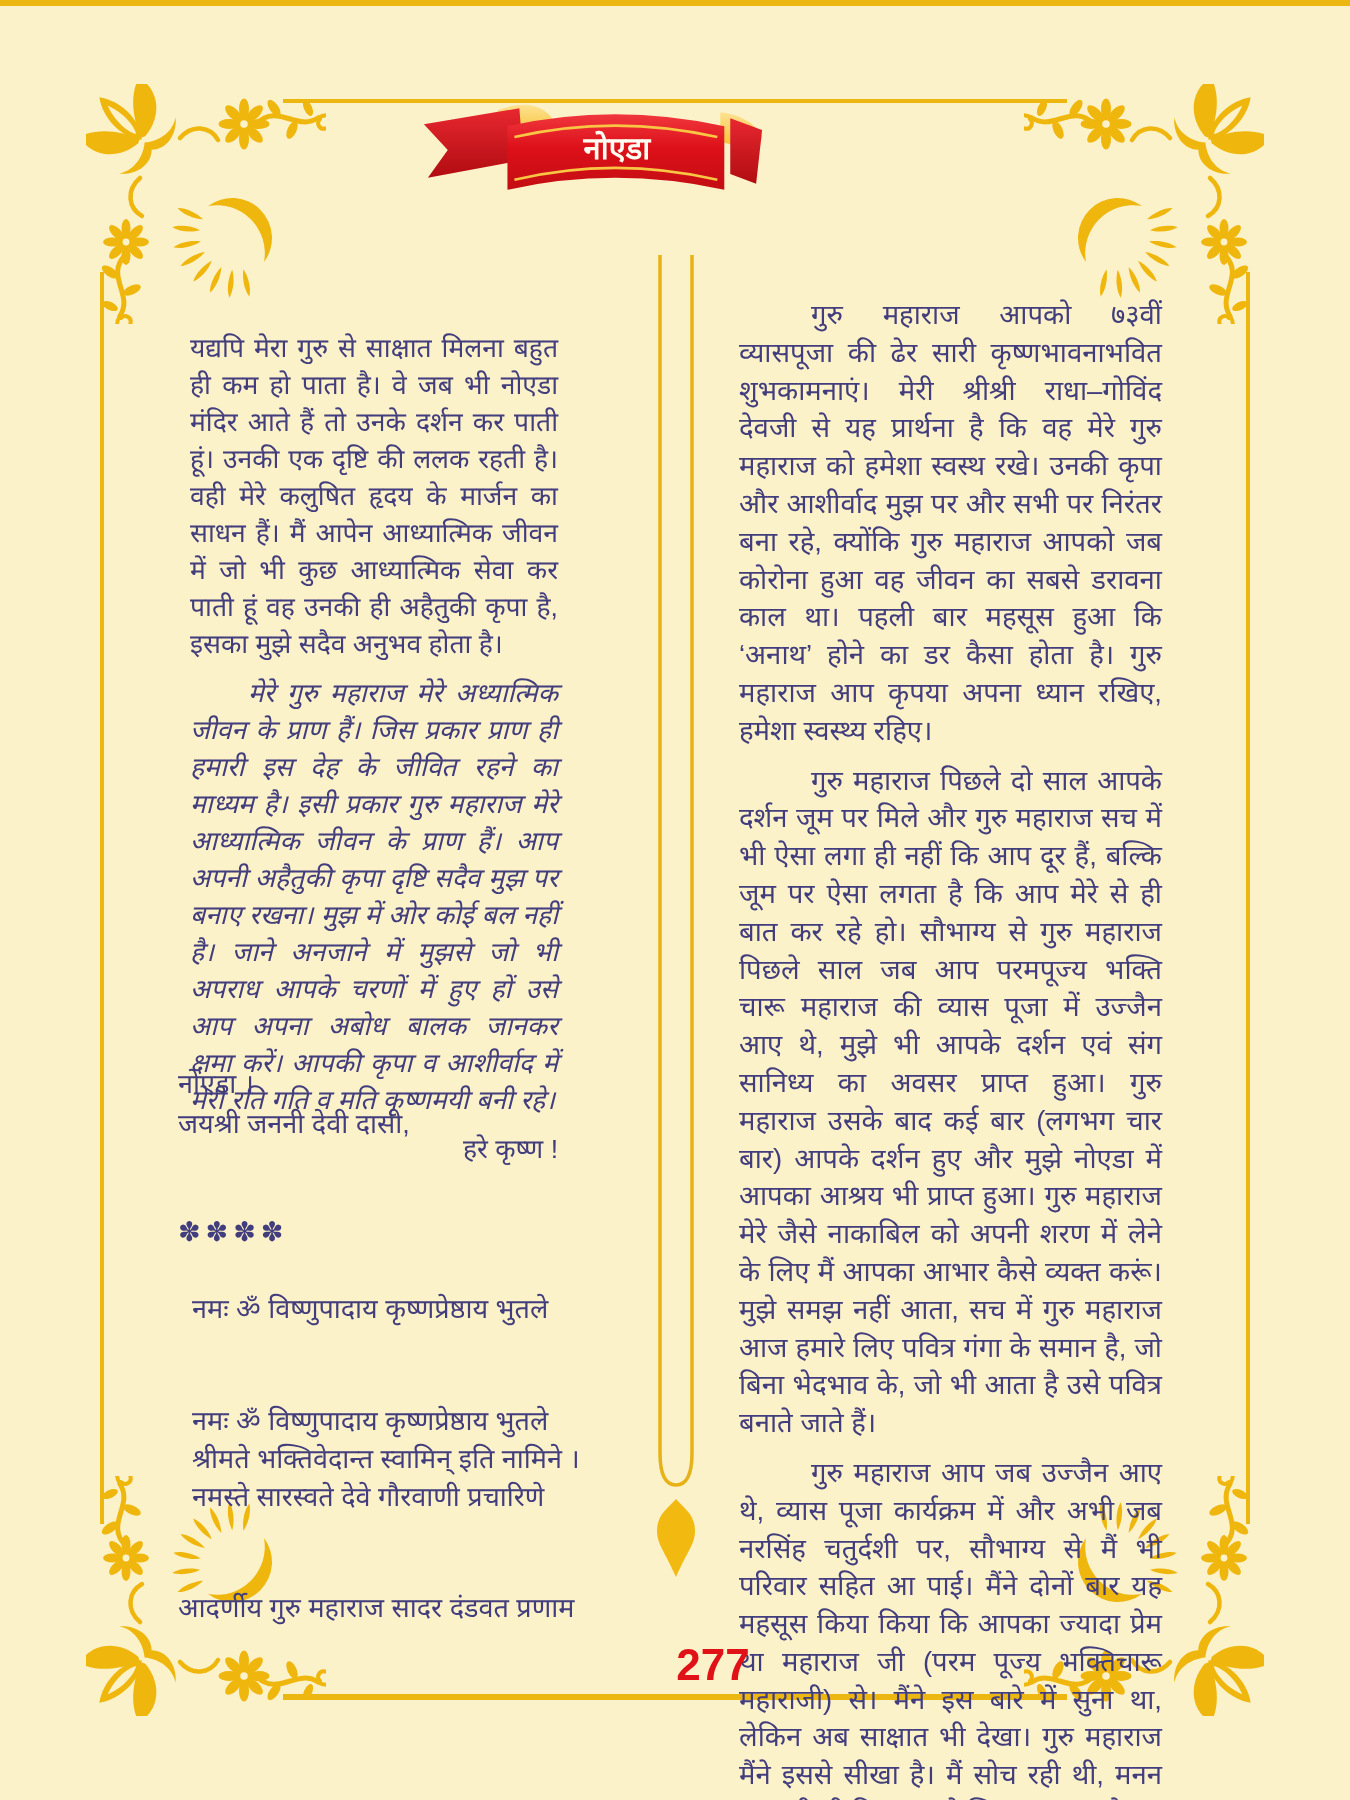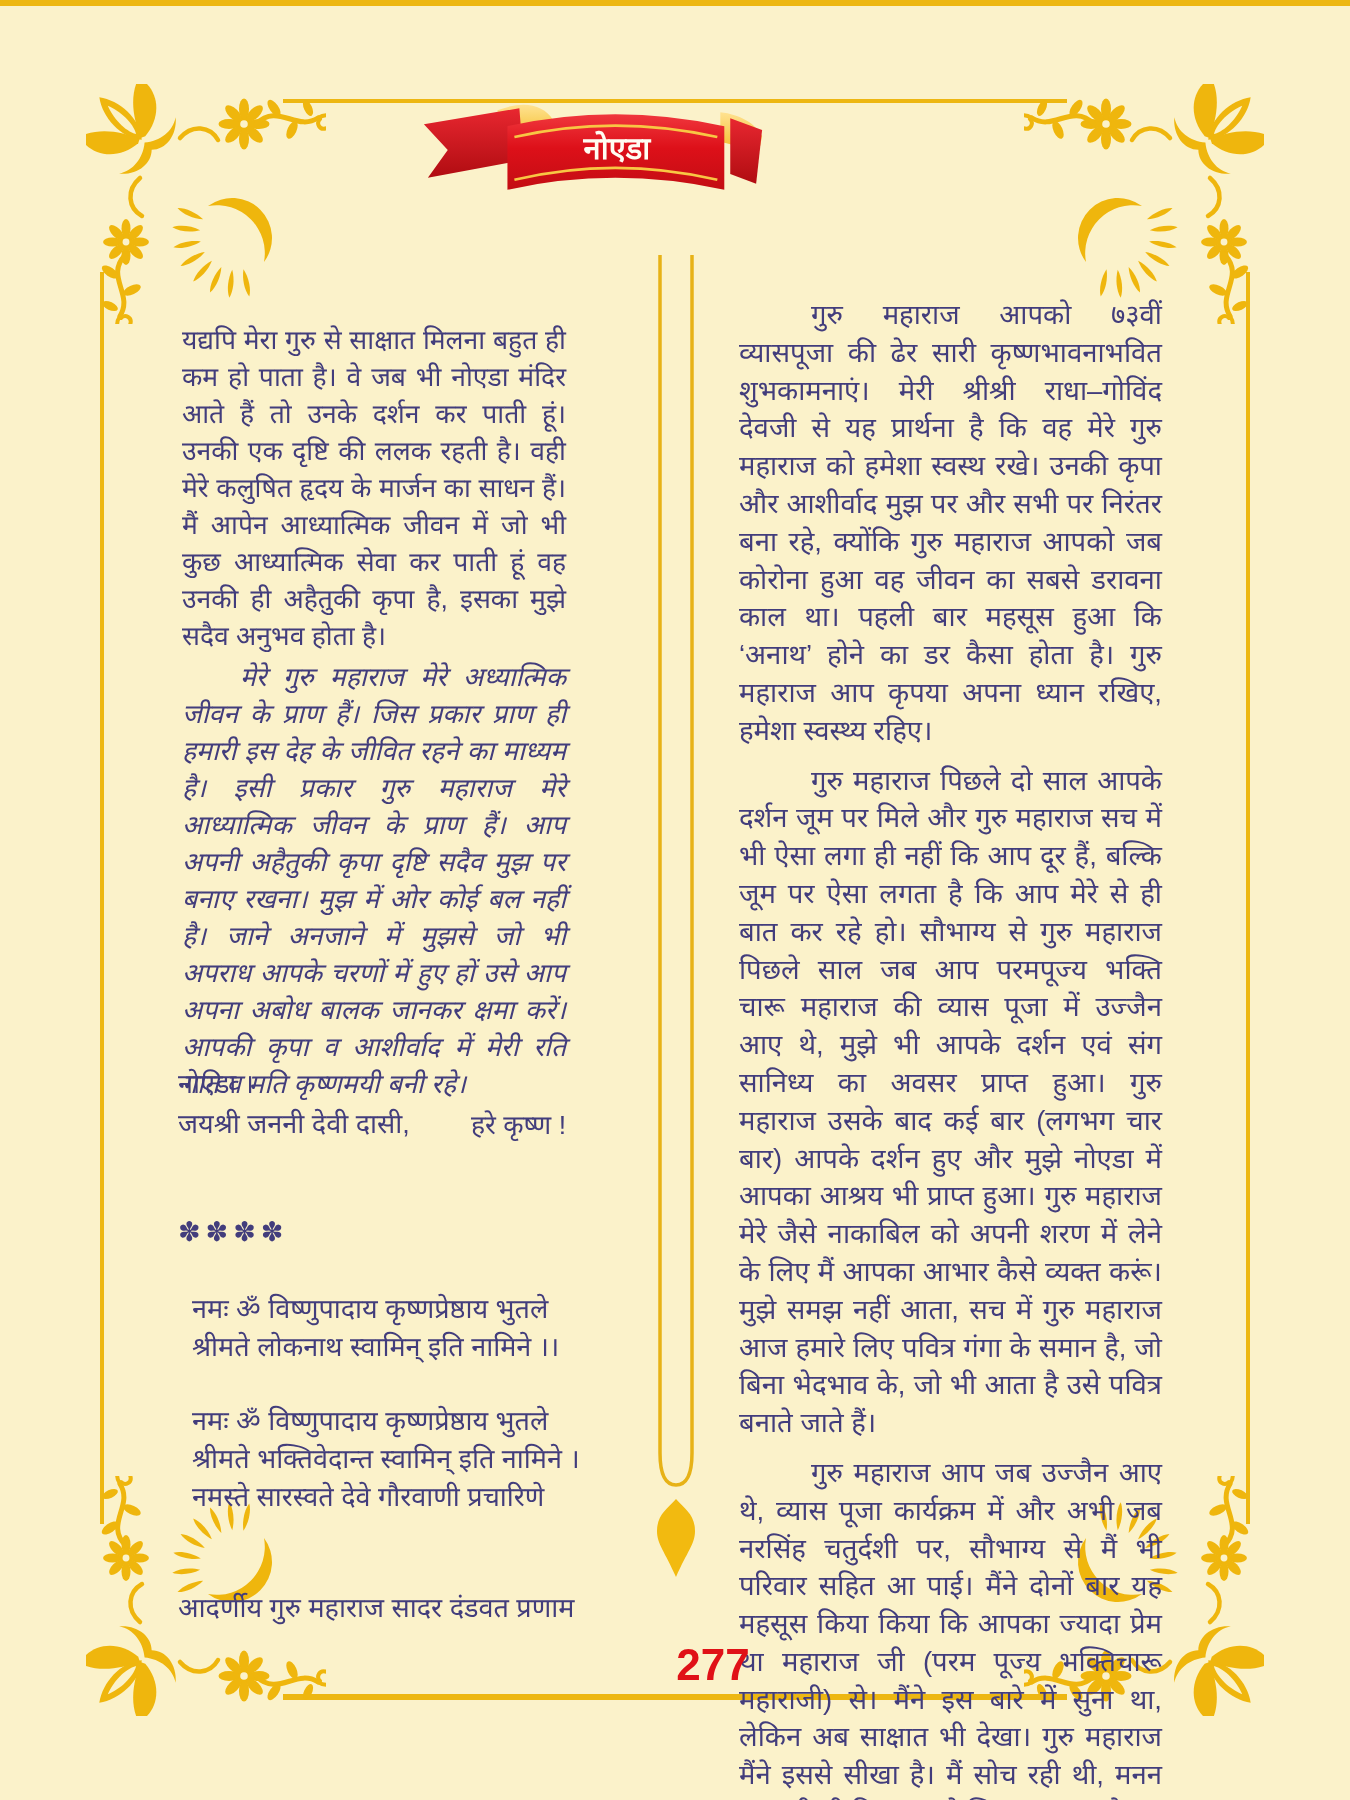--- a/index.html
+++ b/index.html
@@ -32,21 +32,21 @@
   .sep{position:absolute;left:178px;top:1216px;font-size:27px;font-weight:bold;letter-spacing:5px;}
   .verse{position:absolute;left:192px;width:420px;font-size:27px;line-height:38px;}
   .verse1{top:1290px;}
   .verse2{top:1402px;}
   .closing{position:absolute;left:178px;top:1588px;width:440px;font-size:27px;}
   .col-right{
     position:absolute;left:727px;top:284px;width:447px;
     font-size:27.5px;line-height:37.8px;text-align:justify;
   }
   .col-right p{margin:12px;text-indent:72px;}
-  .col-left p{margin:4px;}
+  .col-left p{margin:12px;}
   .pagenum{
     position:absolute;left:0;top:1640px;width:1350px;text-align:center;
     color:#E01117;font-weight:bold;font-size:44px;margin-left:38px;
   }
   svg{display:block;}
   .defs-hidden{position:absolute;width:0;height:0;}
 </style>
 </head>
 <body>
 
@@ -180,21 +180,20 @@
 
   <div class="sig">
     <div>नोएडा ।</div>
     <div>जयश्री जननी देवी दासी,</div>
   </div>
 
   <div class="sep">✽✽✽✽</div>
 
   <div class="verse verse1">
     <div>नमः ॐ विष्णुपादाय कृष्णप्रेष्ठाय भुतले</div>
-    <div>श्रीमते लोकनाथ स्वामिन् इति नामिने ।।</div>
   </div>
 
   <div class="verse verse2">
     <div>नमः ॐ विष्णुपादाय कृष्णप्रेष्ठाय भुतले</div>
     <div>श्रीमते भक्तिवेदान्त स्वामिन् इति नामिने ।</div>
     <div>नमस्ते सारस्वते देवे गौरवाणी प्रचारिणे</div>
   </div>
 
   <div class="closing">आदर्णीय गुरु महाराज सादर दंडवत प्रणाम</div>
 

